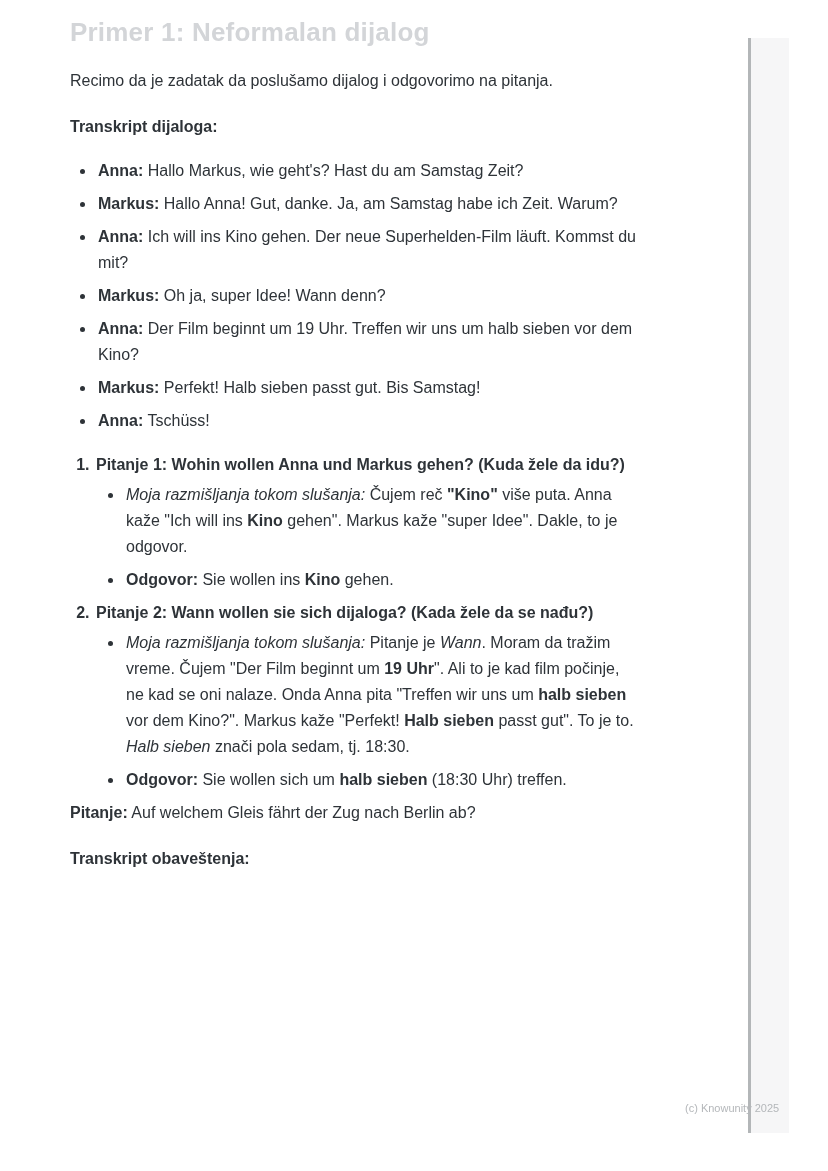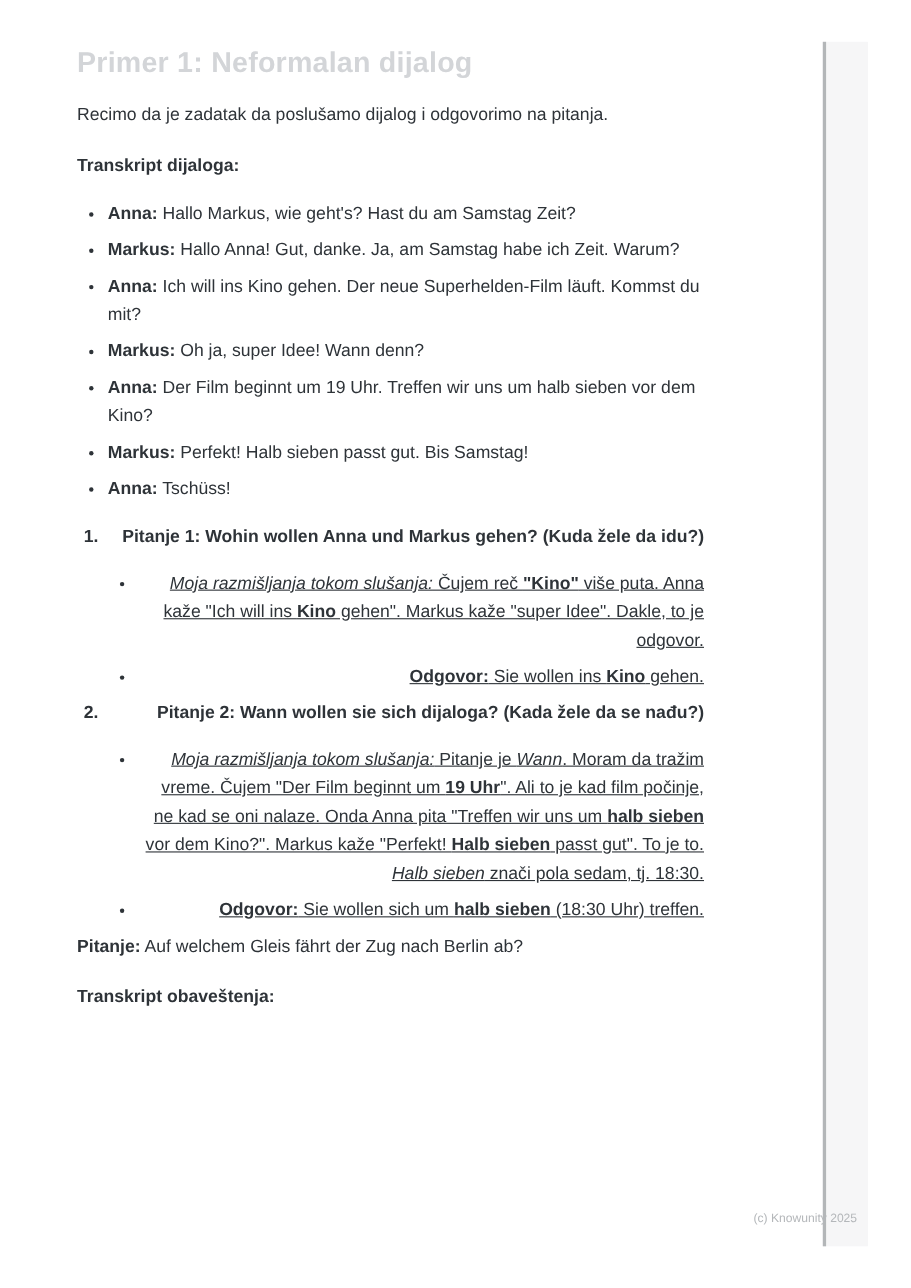--- a/index.html
+++ b/index.html
@@ -5,39 +5,39 @@
   html,body{margin:0;padding:0;background:#ffffff;}
   .page{
     position:relative;
     width:828px;height:1171px;
     background:#ffffff;
     font-family:"Liberation Sans","DejaVu Sans",sans-serif;
     color:#2e3338;
     overflow:hidden;
   }
   .content{
-    position:absolute;left:70px;top:40px;width:570px;
+    position:absolute;left:70px;top:16px;width:570px;
     font-size:16px;line-height:26px;
   }
   h1{
     font-size:26px;line-height:32px;font-weight:700;
     color:#d3d5d8;margin:0 0 20px 0;letter-spacing:.2px;
   }
   h1.h2nd{margin-top:8px;}
   p{margin:0 0 20px 0;}
   .lbl{font-weight:700;margin:0 0 18px 0;}
   ol.questions{margin:0 0 16px 0;padding-left:24px;}
   ol.questions li{margin-bottom:7px;padding-left:2px;}
   ul.transcript{margin:0 0 18px 0;padding-left:26px;list-style:disc;}
   ul.transcript li{margin-bottom:7px;padding-left:2px;}
   ol.analysis{margin:0 0 0 0;padding-left:24px;}
-  ol.analysis > li{margin-bottom:4px;padding-left:2px;text-align:right;}
+  ol.analysis > li{margin-bottom:4px;padding-left:2px;}
   ol.analysis > li::marker{font-weight:700;}
   .q{font-weight:700;}
-  ul.sub{margin:16px 0 4px 0;padding-left:28px;list-style:disc;text-decoration:underline;}
+  ul.sub{margin:4px 0 4px 0;padding-left:28px;list-style:disc;}
   ul.sub li{margin-bottom:7px;padding-left:2px;}
   .rb{font-weight:700;}
   .ri{font-style:italic;}
   .page-edge{
     position:absolute;left:748px;top:38px;width:41px;height:1095px;
     background:#f6f6f7;border-left:3px solid #b3b6b8;box-sizing:border-box;
   }
   .copyright{
     position:absolute;left:685px;top:1101px;z-index:2;
     font-size:11px;line-height:14px;color:#b4b7ba;white-space:nowrap;

